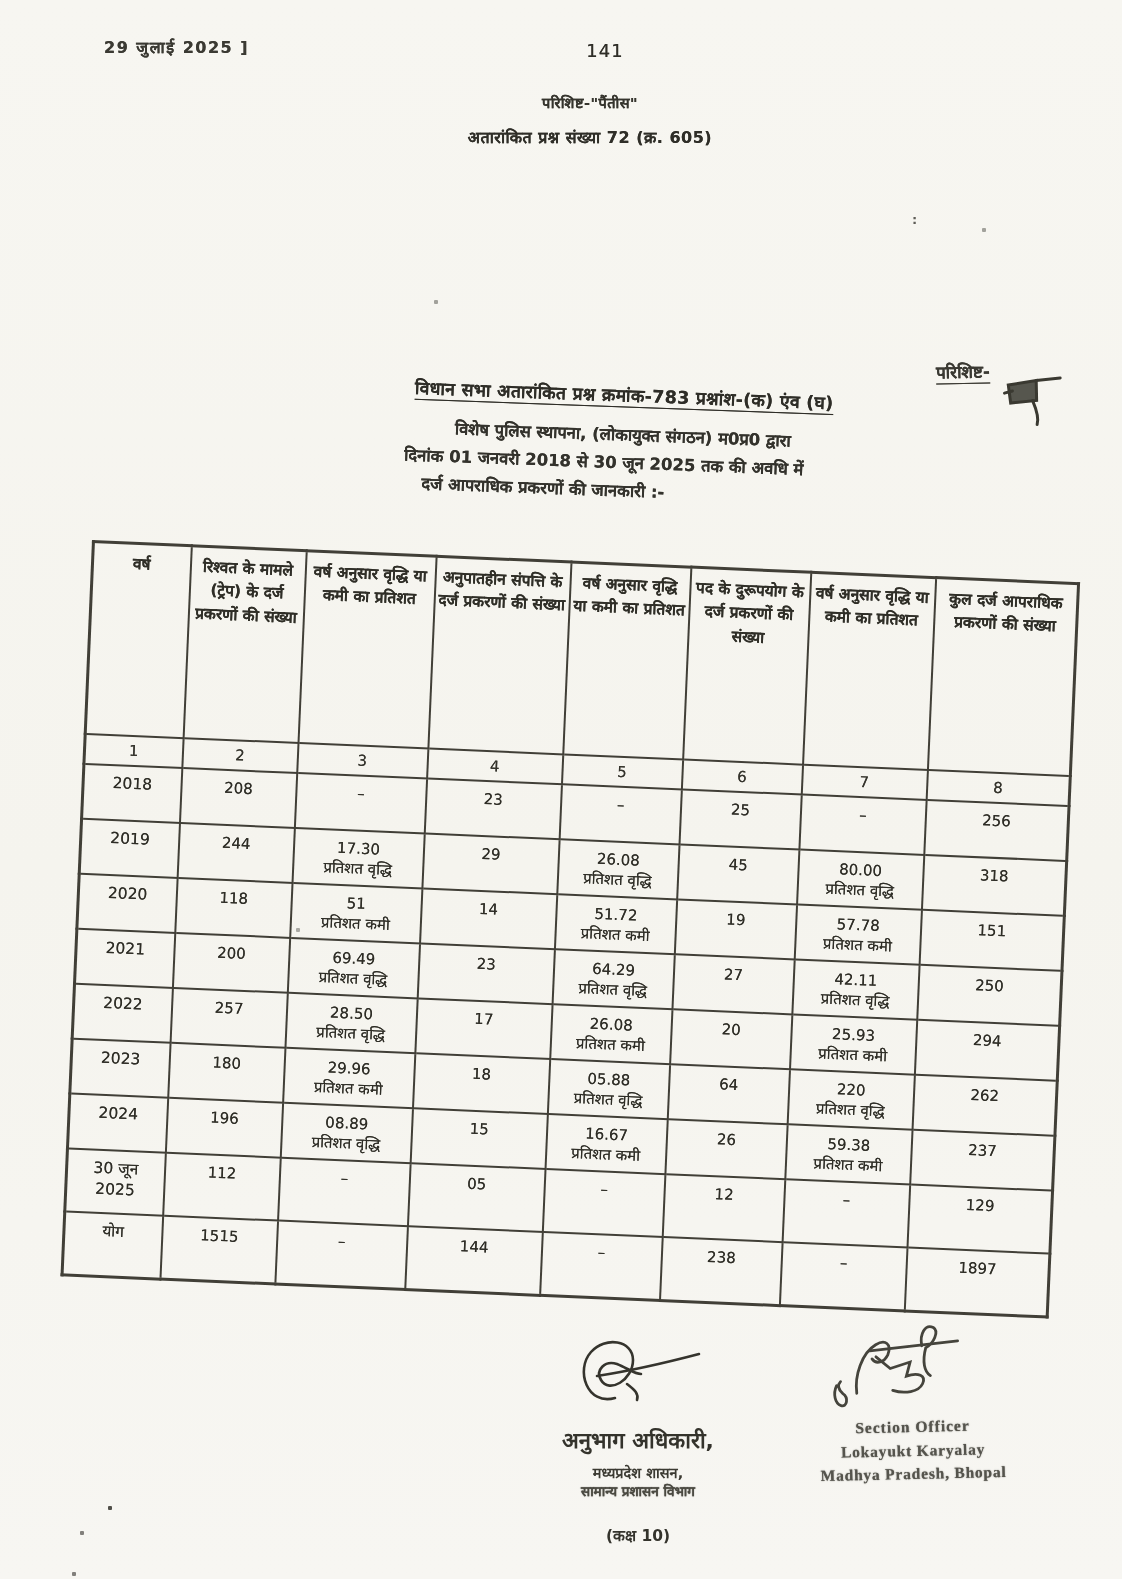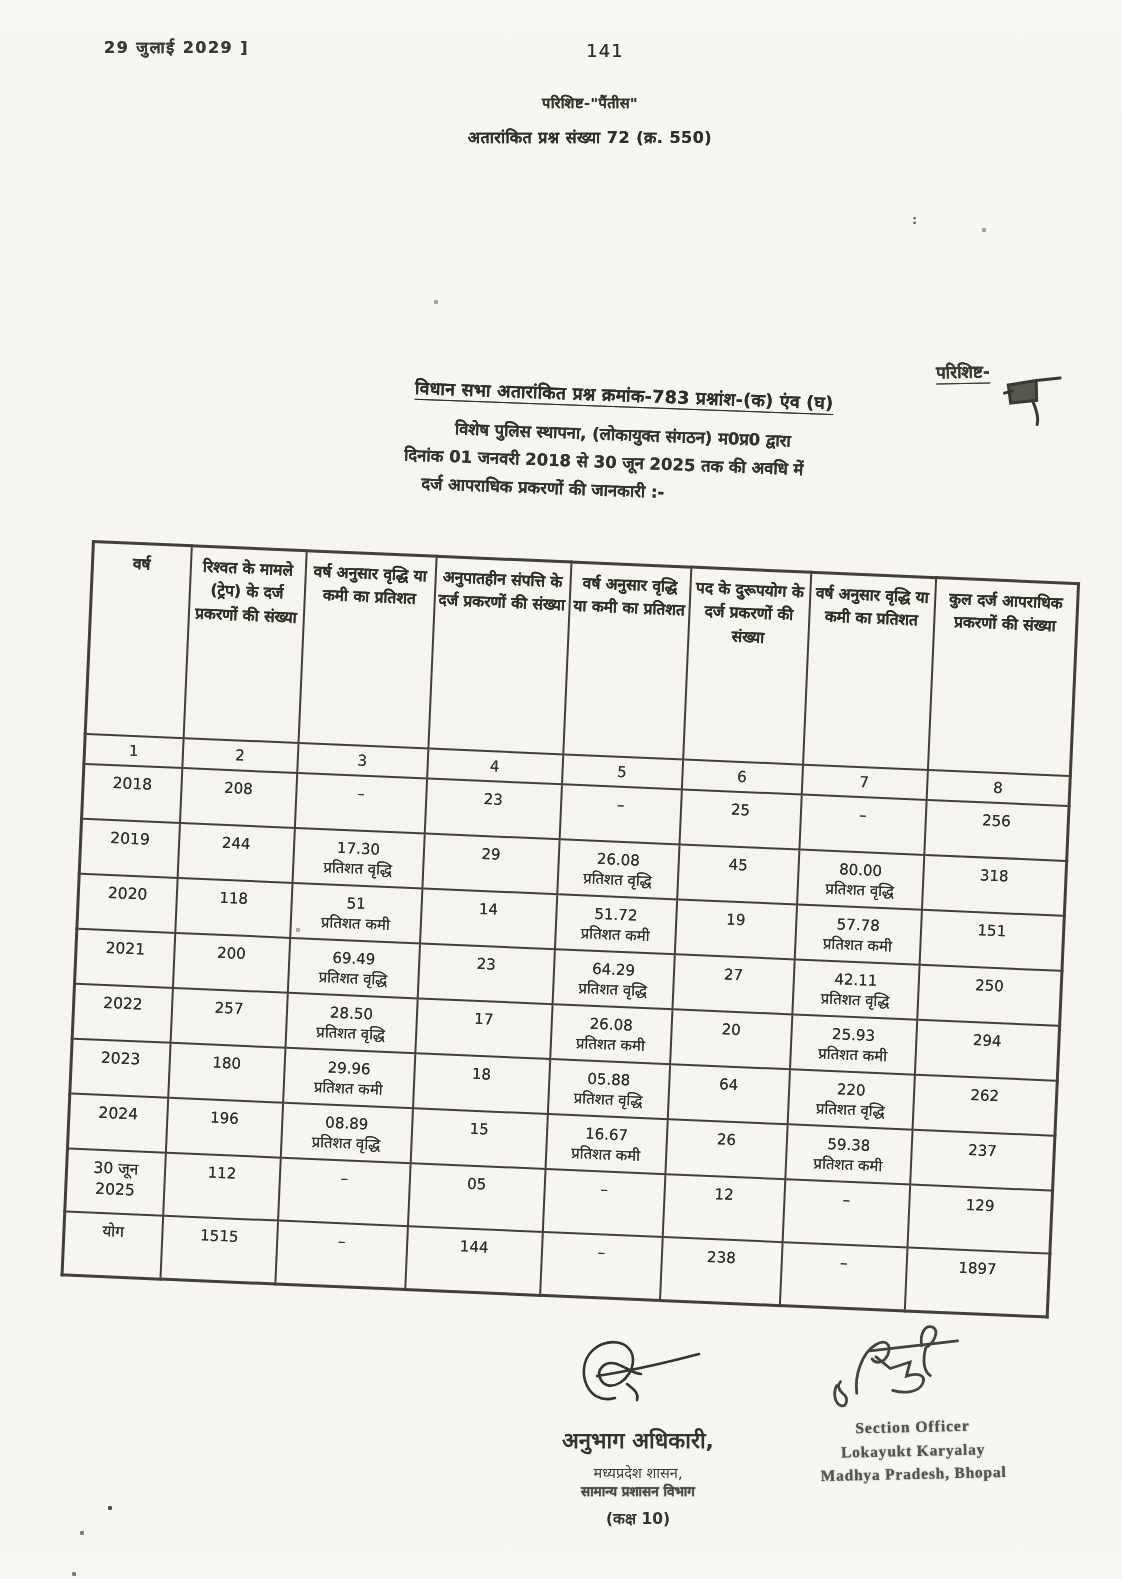--- a/index.html
+++ b/index.html
@@ -52,43 +52,43 @@
     padding-top:7px;white-space:pre-line;line-height:1.35;color:#2e2d26;
   }
   tbody.data tr{height:55px;}
   tbody.data tr.tall{height:63px;}
   tbody.data td.year-cell{font-size:15.5px;font-weight:500;}
 
   
   .sig-left{position:absolute;left:518px;top:1332px;width:240px;text-align:center;}
   .sig-left svg{margin-left:18px;}
   .sig-left .s1{font-size:22px;font-weight:700;margin-top:2px;color:#34332c;}
-  .sig-left .s2{font-size:14.5px;font-weight:400;margin-top:8px;color:#3b3a32;}
+  .sig-left .s2{font-size:14.5px;font-weight:700;margin-top:8px;color:#3b3a32;}
   .sig-left .s3{font-size:13.5px;font-weight:700;color:#4b4a42;text-shadow:0 0 1px rgba(70,69,60,0.9);}
-  .sig-left .s4{font-size:15.5px;font-weight:700;margin-top:7px;color:#34332c;}
+  .sig-left .s4{font-size:15.5px;font-weight:700;margin-top:24px;color:#34332c;}
 
   .stamp-right{position:absolute;left:752px;top:1322px;width:320px;text-align:center;transform:rotate(-1.3deg);
     font-family:"Liberation Serif",serif;color:#55544d;}
   .stamp-right .r1{font-size:15.5px;font-weight:700;letter-spacing:1px;margin-top:4px;text-shadow:0 0 1.3px rgba(85,84,77,0.95);}
   .stamp-right .r2{font-size:15.5px;font-weight:700;letter-spacing:0.8px;margin-top:6px;text-shadow:0 0 1.2px rgba(85,84,77,0.95);}
   .stamp-right .r3{font-size:15.5px;font-weight:700;letter-spacing:0.8px;margin-top:5px;text-shadow:0 0 1.2px rgba(85,84,77,0.95);}
 
   .dot{position:absolute;width:4px;height:4px;background:rgba(50,49,43,0.85);border-radius:1px;}
 </style>
 </head>
 <body>
 
 <div class="page">
 
-  <div class="date-header ink">29 जुलाई 2029 ]</div>
+  <div class="date-header ink">29 जुलाई 2025 ]</div>
   <div class="page-number ink">141</div>
 
   <div class="appendix-center">
     <div class="l1 ink">परिशिष्ट-"पैंतीस"</div>
-    <div class="l2 ink">अतारांकित प्रश्न संख्या 72 (क्र. 550)</div>
+    <div class="l2 ink">अतारांकित प्रश्न संख्या 72 (क्र. 605)</div>
   </div>
 
   <span class="speck" style="left:912px;top:212px;">:</span>
   <span class="dot" style="left:982px;top:228px;opacity:.5;"></span>
 
   <div class="appendix-right">
     <span class="lbl ink">परिशिष्ट-</span>
     <svg width="72" height="62" viewBox="0 0 72 62">
       <g fill="none" stroke="#3a3931" stroke-width="3" stroke-linecap="round">
         <path d="M6,18 L34,14 L34,34 L8,36 Z" fill="#3a3931" fill-opacity="0.85"></path>

